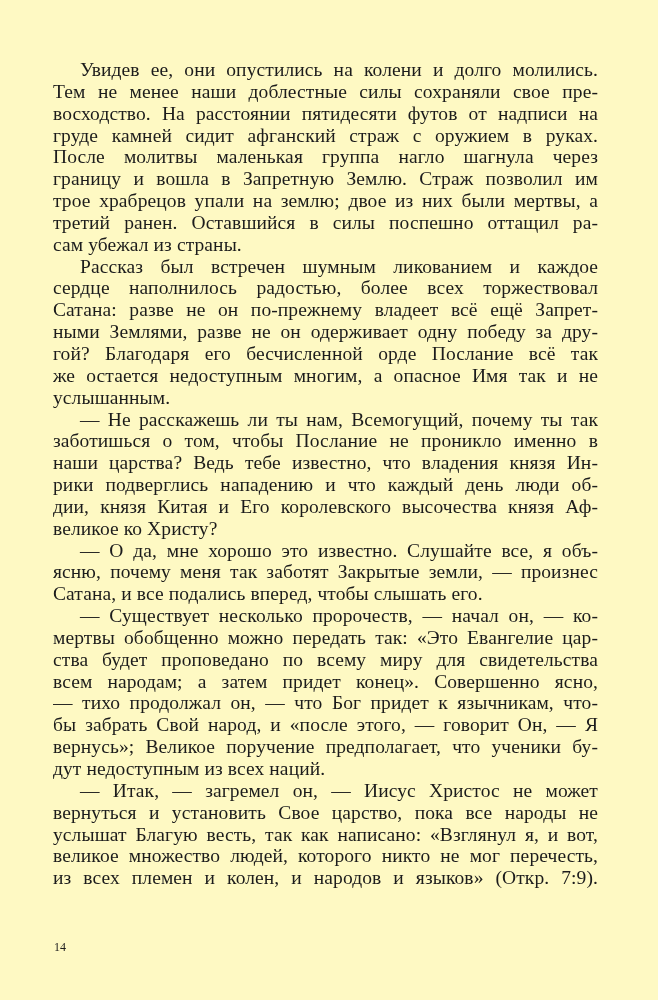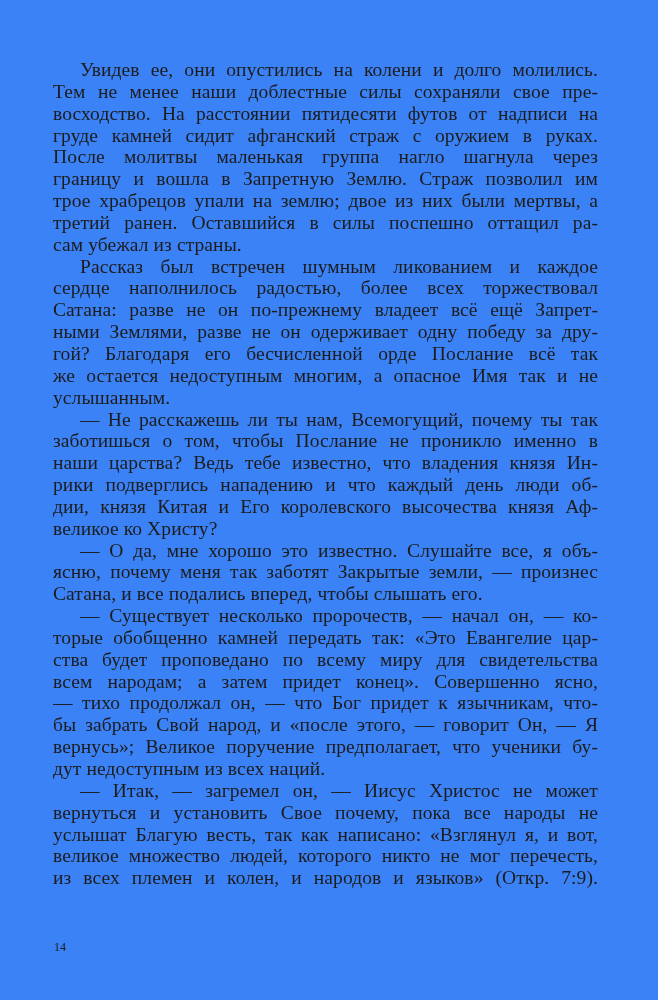--- a/index.html
+++ b/index.html
@@ -4,21 +4,21 @@
 <style>
   html, body {
     margin: 0;
     padding: 0;
     background: #ffffff;
   }
   .page {
     position: relative;
     width: 658px;
     height: 1000px;
-    background: #3b82f6;
+    background: #fef9c3;
     overflow: hidden;
     font-family: "Liberation Serif", "DejaVu Serif", serif;
     color: #1c1c1c;
   }
   .text-block {
     position: absolute;
     left: 53px;
     top: 59px;
     width: 545px;
     font-size: 19.5px;
@@ -76,30 +76,30 @@
         <div class="line">дии, князя Китая и Его королевского высочества князя Аф-</div>
         <div class="line lastleft">великое ко Христу?</div>
       </div>
       <div class="paragraph">
         <div class="line first">— О да, мне хорошо это известно. Слушайте все, я объ-</div>
         <div class="line">ясню, почему меня так заботят Закрытые земли, — произнес</div>
         <div class="line lastleft">Сатана, и все подались вперед, чтобы слышать его.</div>
       </div>
       <div class="paragraph">
         <div class="line first">— Существует несколько пророчеств, — начал он, — ко-</div>
-        <div class="line">торые обобщенно камней передать так: «Это Евангелие цар-</div>
+        <div class="line">мертвы обобщенно можно передать так: «Это Евангелие цар-</div>
         <div class="line">ства будет проповедано по всему миру для свидетельства</div>
         <div class="line">всем народам; а затем придет конец». Совершенно ясно,</div>
         <div class="line">— тихо продолжал он, — что Бог придет к язычникам, что-</div>
         <div class="line">бы забрать Свой народ, и «после этого, — говорит Он, — Я</div>
         <div class="line">вернусь»; Великое поручение предполагает, что ученики бу-</div>
         <div class="line lastleft">дут недоступным из всех наций.</div>
       </div>
       <div class="paragraph">
         <div class="line first">— Итак, — загремел он, — Иисус Христос не может</div>
-        <div class="line">вернуться и установить Свое почему, пока все народы не</div>
+        <div class="line">вернуться и установить Свое царство, пока все народы не</div>
         <div class="line">услышат Благую весть, так как написано: «Взглянул я, и вот,</div>
         <div class="line">великое множество людей, которого никто не мог перечесть,</div>
         <div class="line">из всех племен и колен, и народов и языков» (Откр. 7:9).</div>
       </div>
     </div>
   <div class="page-number">14</div>
 </div>
 
 </body></html>

